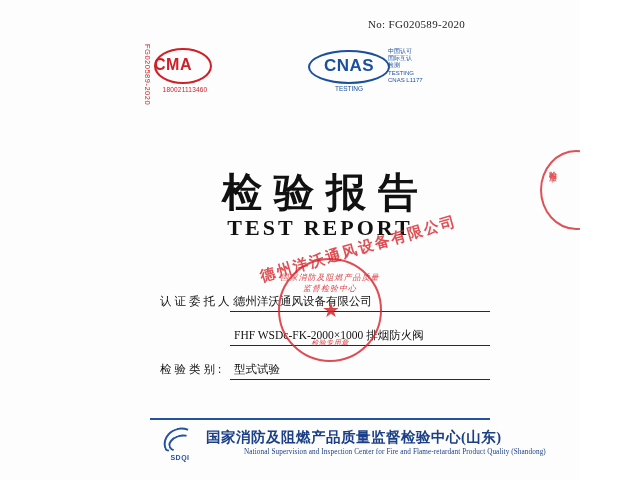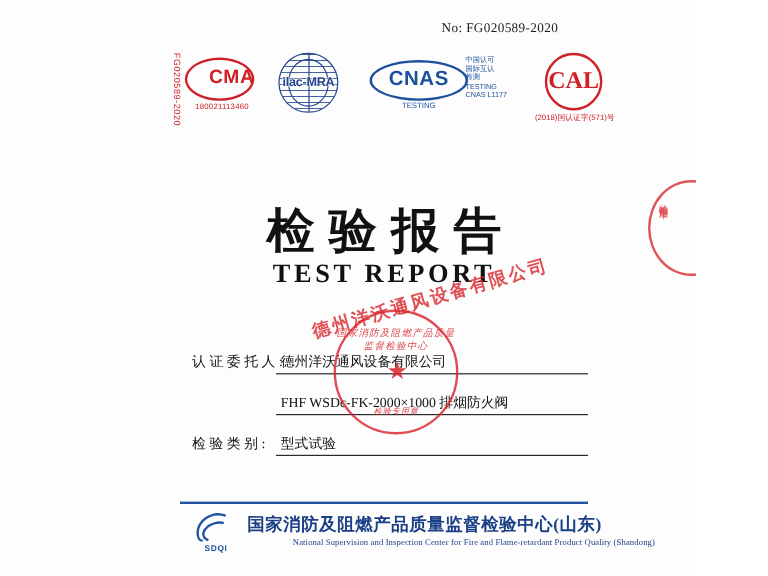--- a/index.html
+++ b/index.html
@@ -79,21 +79,21 @@
     border: 2.2px solid #cf2027;
     border-radius: 50%;
     box-sizing: border-box;
   }
   .badge-cma .oval-text {
     position: absolute;
     left: 0; top: 0;
     width: 58px;
     height: 36px;
     line-height: 34px;
-    text-align: right;
+    text-align: left;
     color: #cf2027;
     font-family: "Liberation Sans", sans-serif;
     font-weight: bold;
     font-size: 16px;
     letter-spacing: 0.5px;
   }
   .badge-cma .cma-num {
     position: absolute;
     left: -4px;
     top: 38px;
@@ -485,44 +485,35 @@
   <div class="logo-row">
 
     <div class="vert-code">FG020589-2020</div>
 
     <div class="badge-cma">
       <div class="oval"></div>
       <div class="oval-text">CMA</div>
       <div class="cma-num">180021113460</div>
     </div>
 
-    <div class="badge-ilac">
-      <div class="globe"></div>
-      <div class="ilac-text">ilac-MRA</div>
-    </div>
 
     <div class="badge-cnas">
       <div class="cnas-ell"></div>
       <div class="cnas-text">CNAS</div>
       <div class="cnas-sub">TESTING</div>
     </div>
 
     <div class="cnas-cn">
       <div>中国认可</div>
       <div>国际互认</div>
       <div>检测</div>
       <div>TESTING</div>
       <div>CNAS L1177</div>
     </div>
 
-    <div class="badge-cal">
-      <div class="cal-circle"></div>
-      <div class="cal-text">CAL</div>
-      <div class="cal-sub">(2018)国认证字(571)号</div>
-    </div>
   </div>
 
   <div class="title-cn">检验报告</div>
   <div class="title-en">TEST REPORT</div>
 
   <div class="stamp-edge">
     <div class="half-ring"></div>
     <div class="edge-text">检验专用章</div>
   </div>
 

